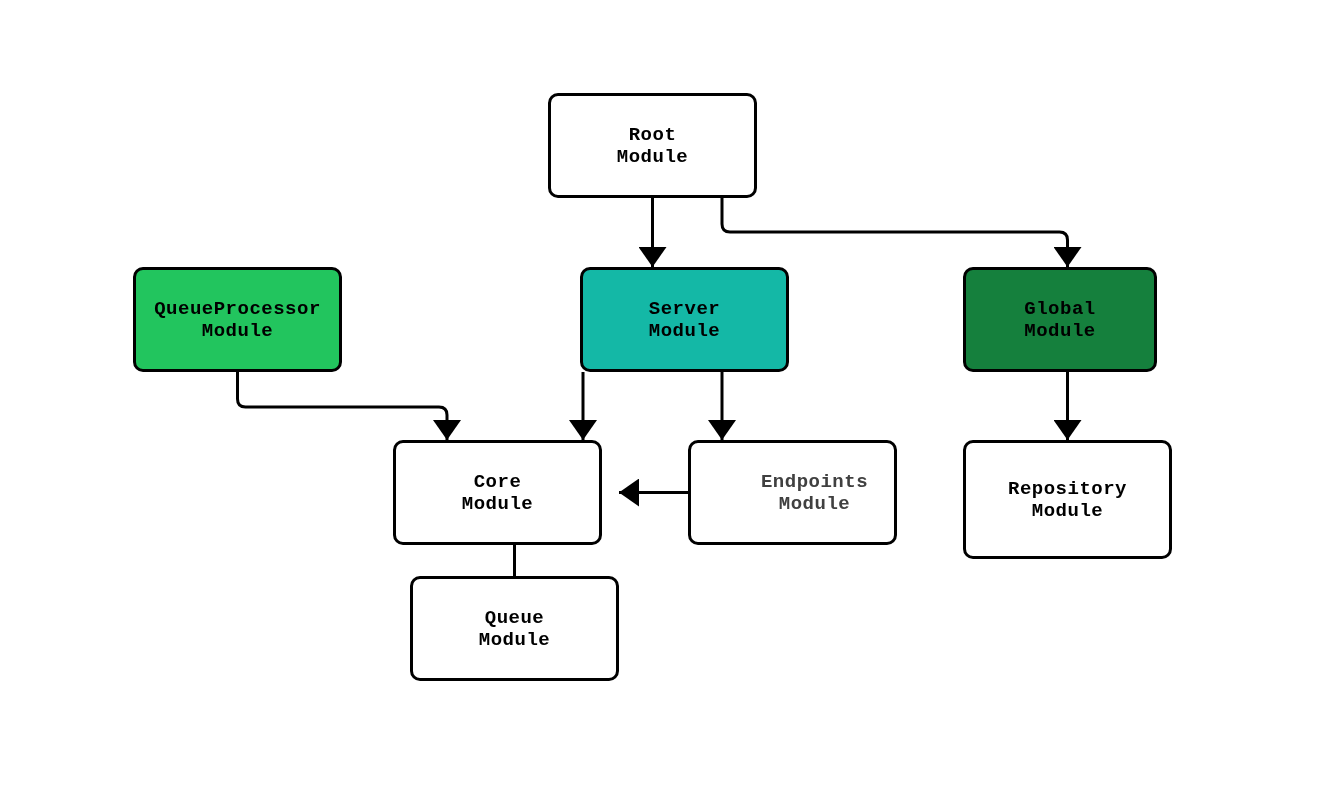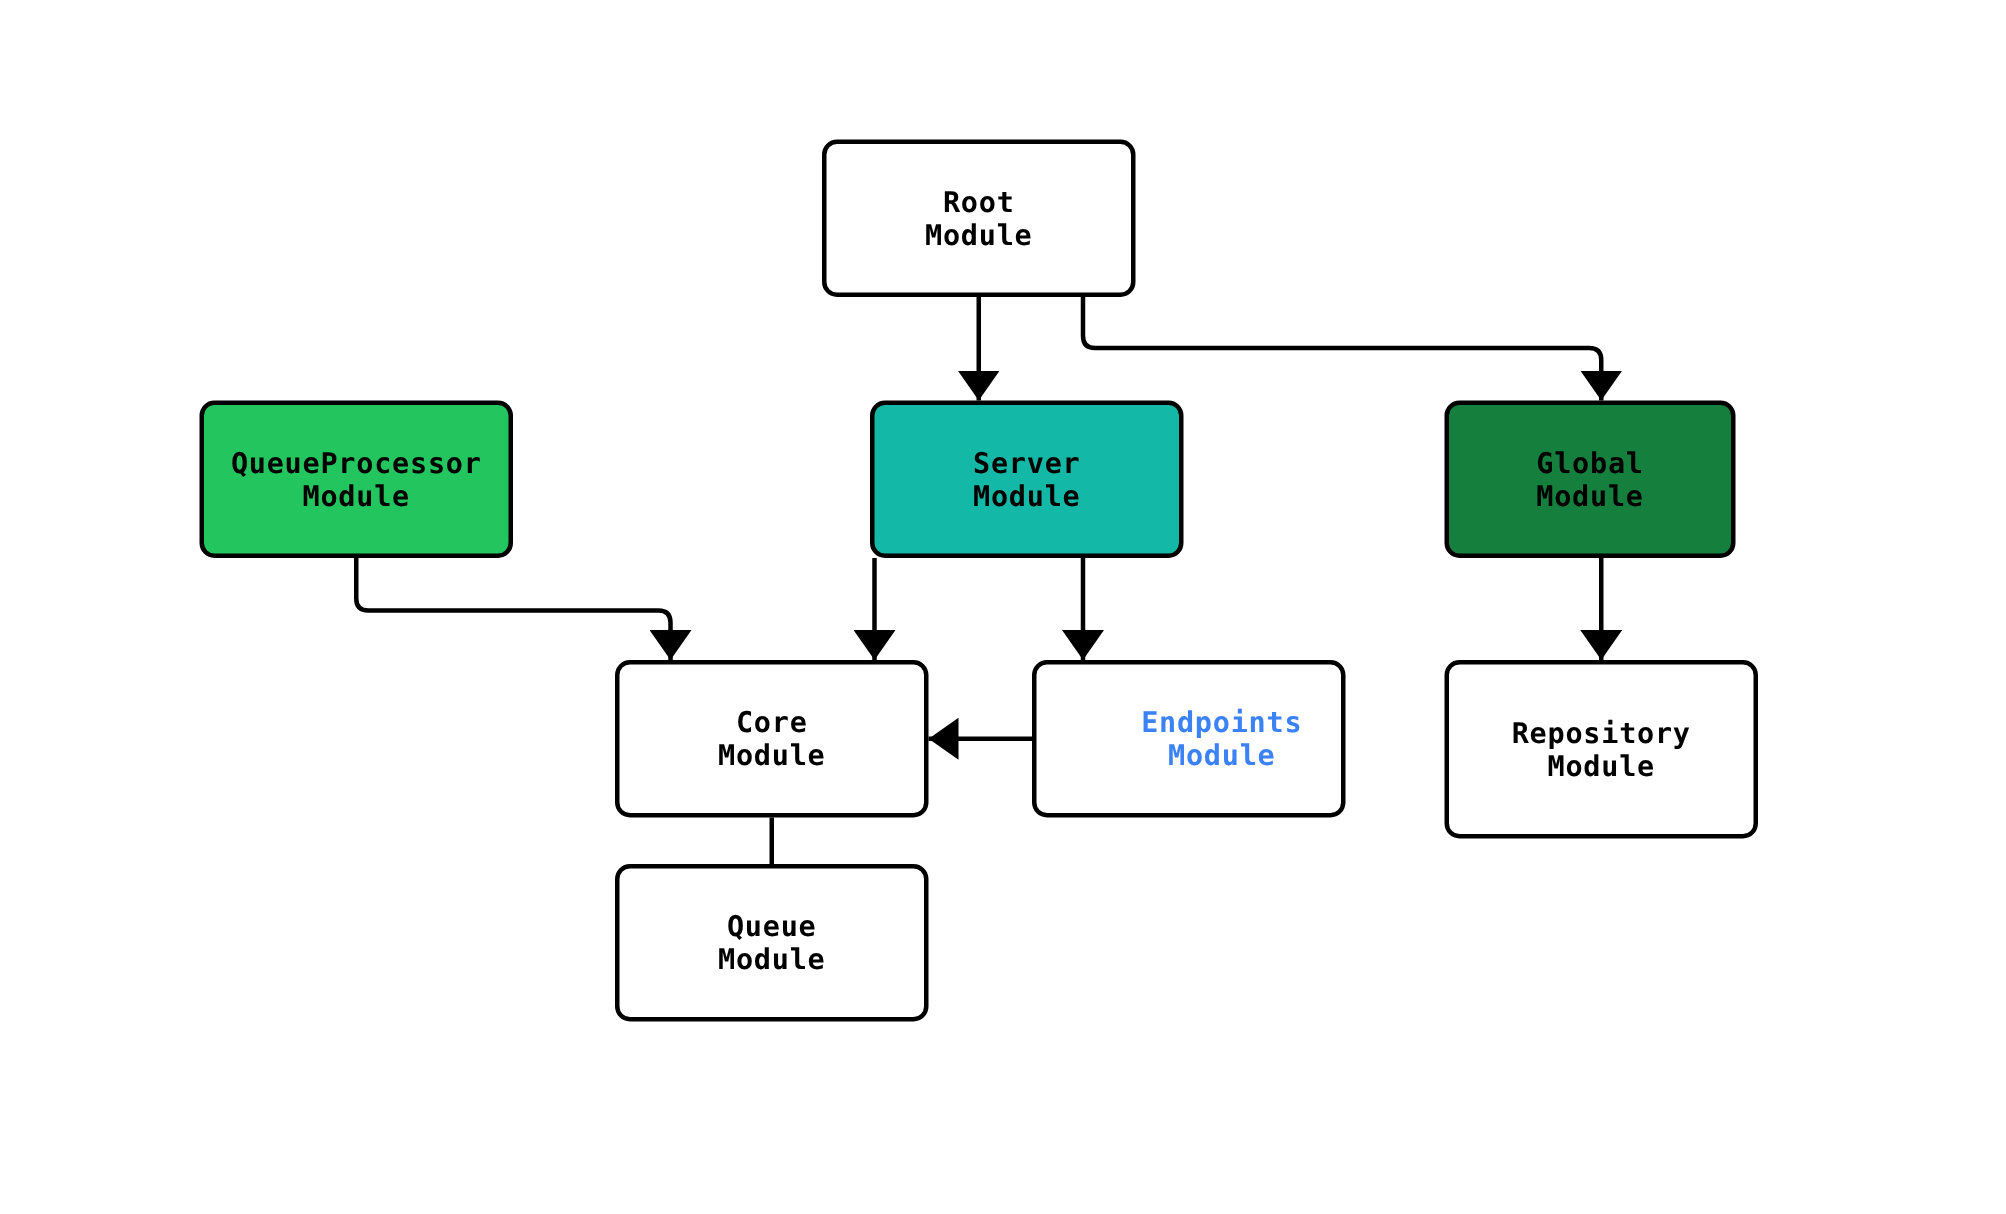--- a/index.html
+++ b/index.html
@@ -27,20 +27,21 @@
   #nodes .node {
     position: absolute;
     box-sizing: border-box;
     border-style: solid;
     border-width: 3px;
     border-radius: 10px;
     display: flex;
     align-items: center;
     justify-content: center;
     text-align: center;
+    font-family: Liberation Mono, monospace;
   }
   .node-label {
     font-size: 19px;
     font-weight: bold;
     line-height: 22px;
     white-space: pre-line;
     letter-spacing: 0.5px;
   }
 </style>
 </head>
@@ -74,26 +75,26 @@
 Module</span>
       </div>
       <div class="node" style="left: 548px; top: 267px; width: 209px; height: 105px; border-color: rgb(0, 0, 0); background: #14b8a6; margin-left: 32px;">
         <span class="node-label" style="color: rgb(0, 0, 0);">Server
 Module</span>
       </div>
       <div class="node" style="left: 963px; top: 267px; width: 194px; height: 105px; border-color: rgb(0, 0, 0); background: #15803d;">
         <span class="node-label" style="color: rgb(0, 0, 0);">Global
 Module</span>
       </div>
-      <div class="node" style="left: 410px; top: 440px; width: 209px; height: 105px; border-color: rgb(0, 0, 0); background: rgb(255, 255, 255);">
+      <div class="node" style="left: 393px; top: 440px; width: 209px; height: 105px; border-color: rgb(0, 0, 0); background: rgb(255, 255, 255);">
         <span class="node-label" style="color: rgb(0, 0, 0);">Core
 Module</span>
       </div>
       <div class="node" style="left: 688px; top: 440px; width: 209px; height: 105px; border-color: rgb(0, 0, 0); background: rgb(255, 255, 255);">
-        <span class="node-label" style="color: #3b82f6; margin-left: 44px;">Endpoints
+        <span class="node-label" style="color: #404040; margin-left: 44px;">Endpoints
 Module</span>
       </div>
       <div class="node" style="left: 963px; top: 440px; width: 209px; height: 119px; border-color: rgb(0, 0, 0); background: rgb(255, 255, 255);">
         <span class="node-label" style="color: rgb(0, 0, 0);">Repository
 Module</span>
       </div>
       <div class="node" style="left: 410px; top: 576px; width: 209px; height: 105px; border-color: rgb(0, 0, 0); background: rgb(255, 255, 255);">
         <span class="node-label" style="color: rgb(0, 0, 0);">Queue
 Module</span>
       </div>

